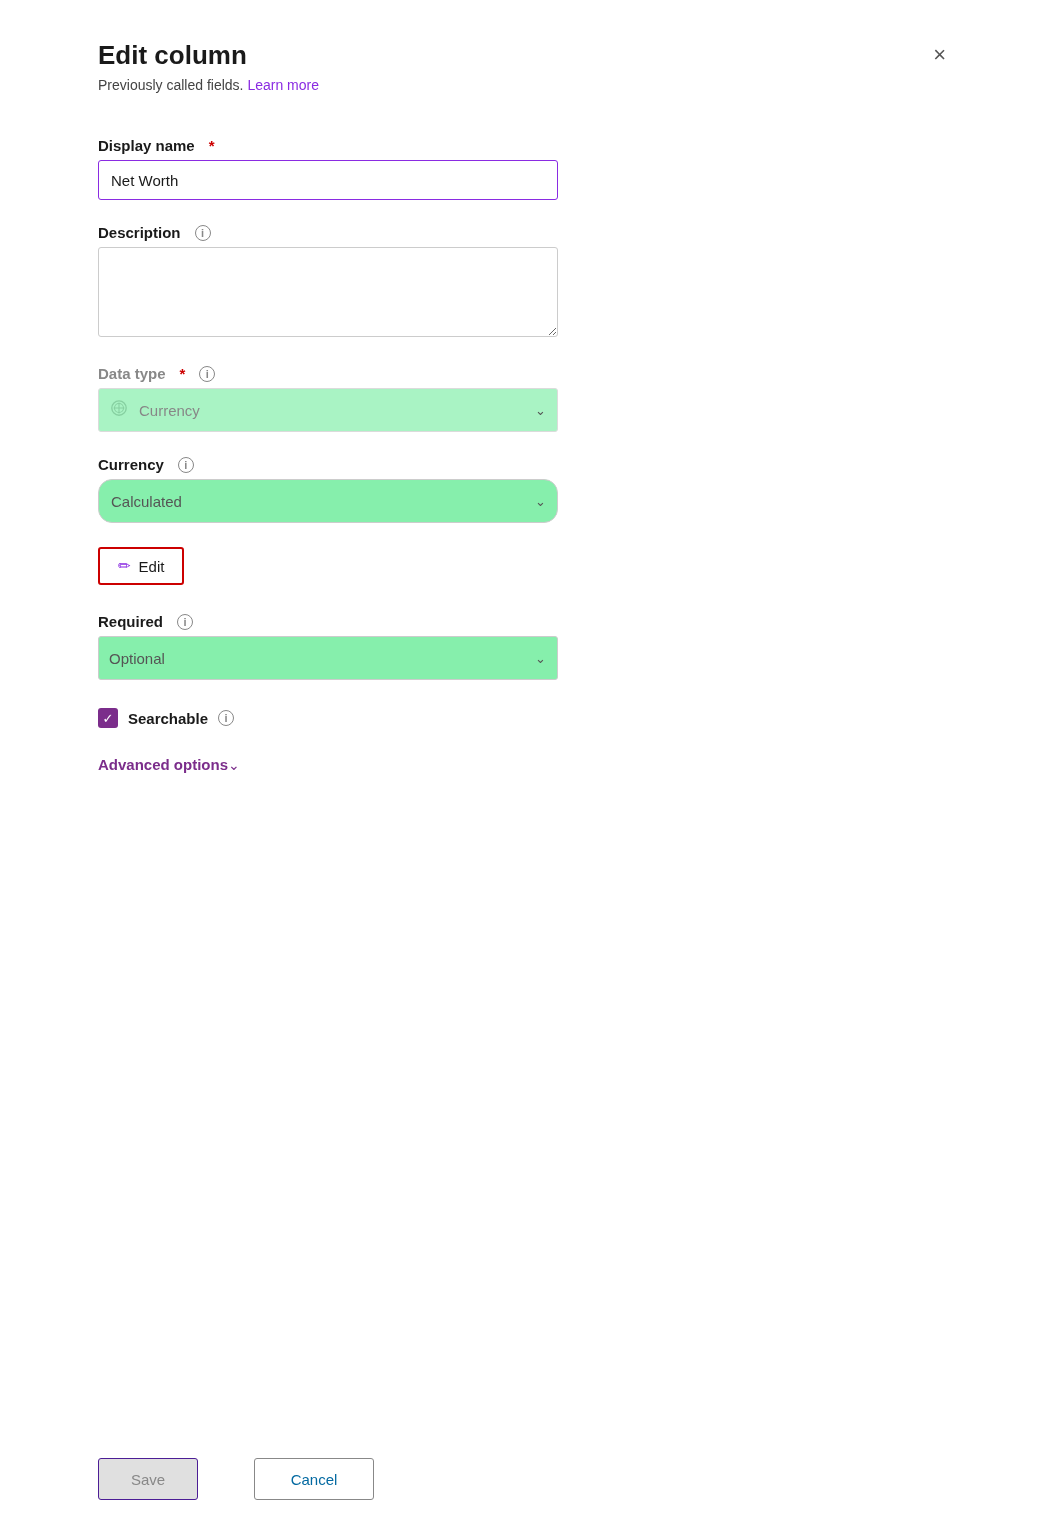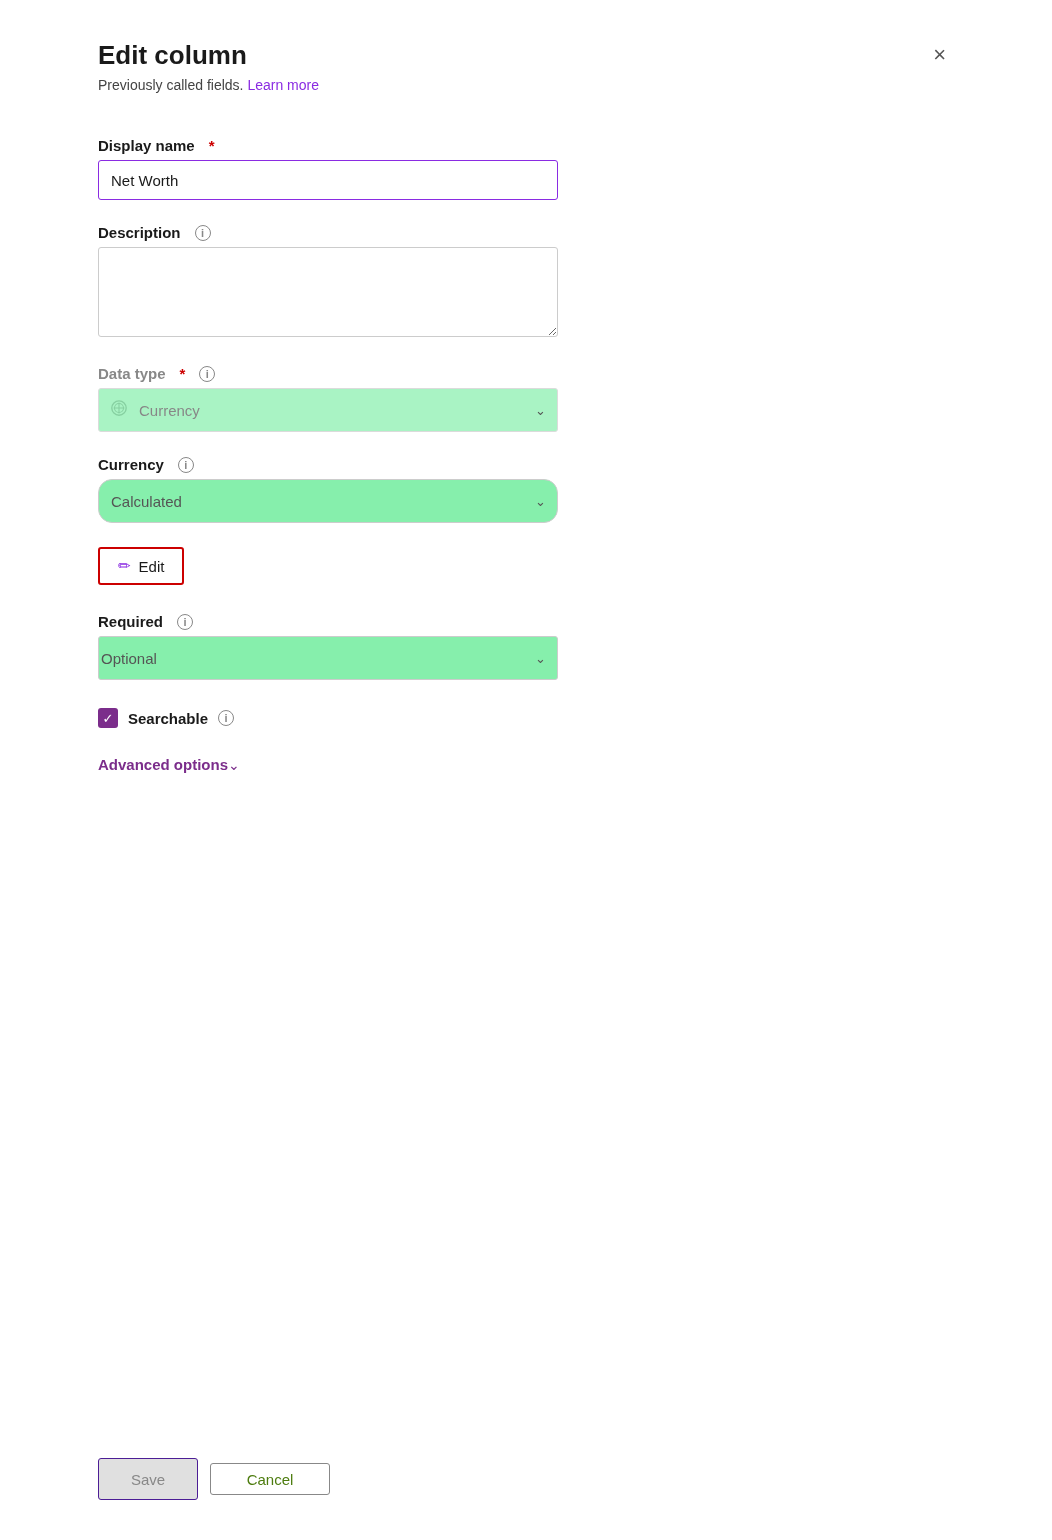--- a/index.html
+++ b/index.html
@@ -218,28 +218,29 @@
       background: #e0e0e0;
       border: 1px solid #4c1d95;
       border-radius: 3px;
       font-size: 15px;
       color: #888;
       cursor: not-allowed;
       font-weight: 500;
     }
     .btn-cancel {
       width: 120px;
-      height: 32px;
+      height: 42px;
       background: #fff;
       border: 1.5px solid #888;
       border-radius: 3px;
       font-size: 15px;
-      color: #4d7c0f;
+      color: #0369a1;
       cursor: pointer;
       font-weight: 500;
+      margin-left: 44px;
     }
     .spacer { flex: 1; }
   </style>
 </head>
 <body>
 
 <div class="panel">
 
   <div class="header">
     <div>
@@ -312,21 +313,21 @@
       <span>Edit</span>
     </button>
   </div>
 
   <div class="form-section">
     <div class="field-label">
       <span>Required</span>
       <span class="info-icon">i</span>
     </div>
     <div class="select-wrapper">
-      <select class="select-field select-no-icon" style="padding-left:2px;">
+      <select class="select-field select-no-icon" style="padding-left:10px;">
         <option>Optional</option>
         <option>Business Recommended</option>
         <option>Business Required</option>
       </select>
       <span class="select-chevron">⌄</span>
     </div>
   </div>
 
   <div class="form-section">
     <div class="checkbox-row">

